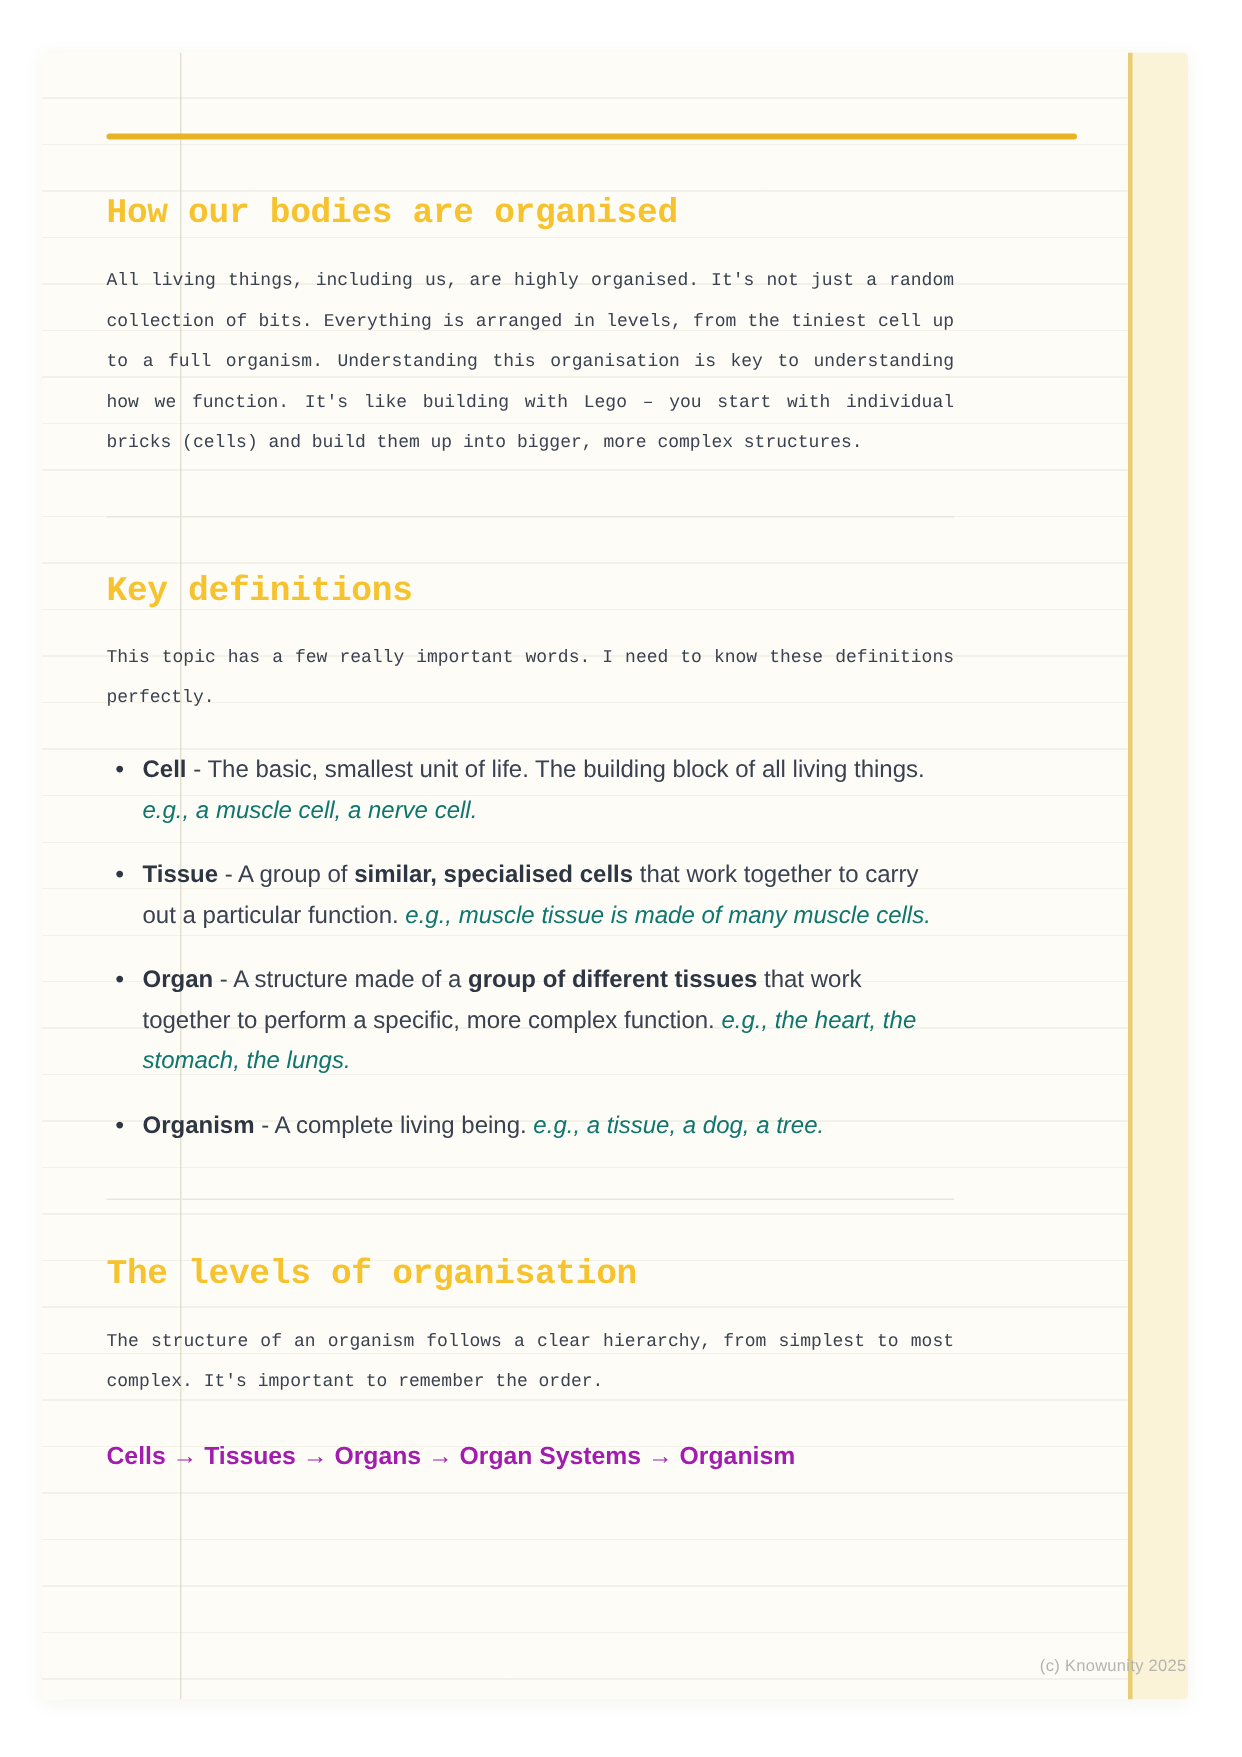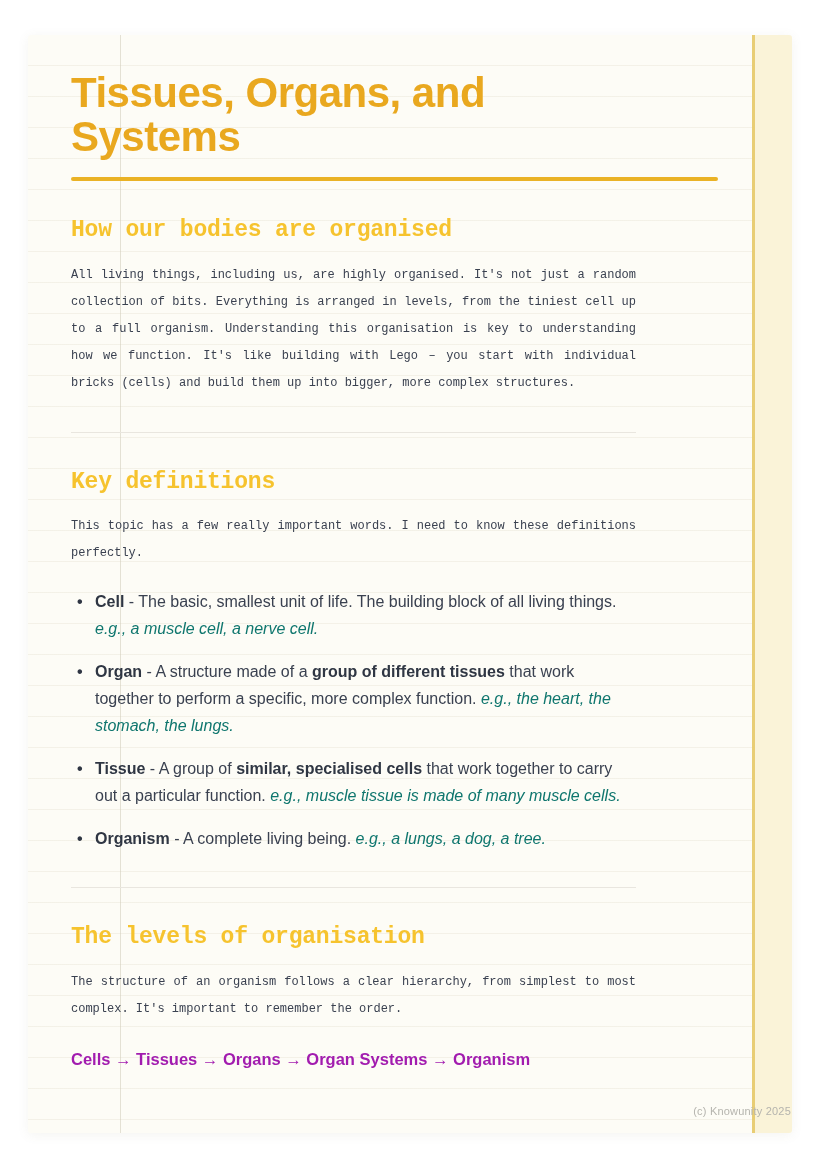--- a/index.html
+++ b/index.html
@@ -130,36 +130,35 @@
 <body>
 
 <div class="stage">
   <div class="paper">
     <div class="ruling"></div>
     <div class="margin-line"></div>
     <div class="edge-strip"></div>
 
     <div class="content">
 
-      <h1 class="doc-title">Tissues, Organs, and Systems</h1>
       <div class="title-rule"></div>
 
       <h2 class="section-heading">How our bodies are organised</h2>
       <p class="body-par">All living things, including us, are highly organised. It's not just a random collection of bits. Everything is arranged in levels, from the tiniest cell up to a full organism. Understanding this organisation is key to understanding how we function. It's like building with Lego – you start with individual bricks (cells) and build them up into bigger, more complex structures.</p>
 
       <hr class="divider">
 
       <h2 class="section-heading">Key definitions</h2>
       <p class="body-par">This topic has a few really important words. I need to know these definitions perfectly.</p>
 
       <ul class="defs">
           <li><span class="b">Cell</span><span> - The basic, smallest unit of life. The building block of all living things. </span><span class="i">e.g., a muscle cell, a nerve cell.</span></li>
+          <li><span class="b">Tissue</span><span> - A group of </span><span class="b">similar, specialised cells</span><span> that work together to carry out a particular function. </span><span class="i">e.g., muscle tissue is made of many muscle cells.</span></li>
           <li><span class="b">Organ</span><span> - A structure made of a </span><span class="b">group of different tissues</span><span> that work together to perform a specific, more complex function. </span><span class="i">e.g., the heart, the stomach, the lungs.</span></li>
-          <li><span class="b">Tissue</span><span> - A group of </span><span class="b">similar, specialised cells</span><span> that work together to carry out a particular function. </span><span class="i">e.g., muscle tissue is made of many muscle cells.</span></li>
-          <li><span class="b">Organism</span><span> - A complete living being. </span><span class="i">e.g., a lungs, a dog, a tree.</span></li>
+          <li><span class="b">Organism</span><span> - A complete living being. </span><span class="i">e.g., a tissue, a dog, a tree.</span></li>
         </ul>
 
       <hr class="divider">
 
       <h2 class="section-heading">The levels of organisation</h2>
       <p class="body-par">The structure of an organism follows a clear hierarchy, from simplest to most complex. It's important to remember the order.</p>
 
       <div class="flow-line">Cells → Tissues → Organs → Organ Systems → Organism</div>
 
     </div>

